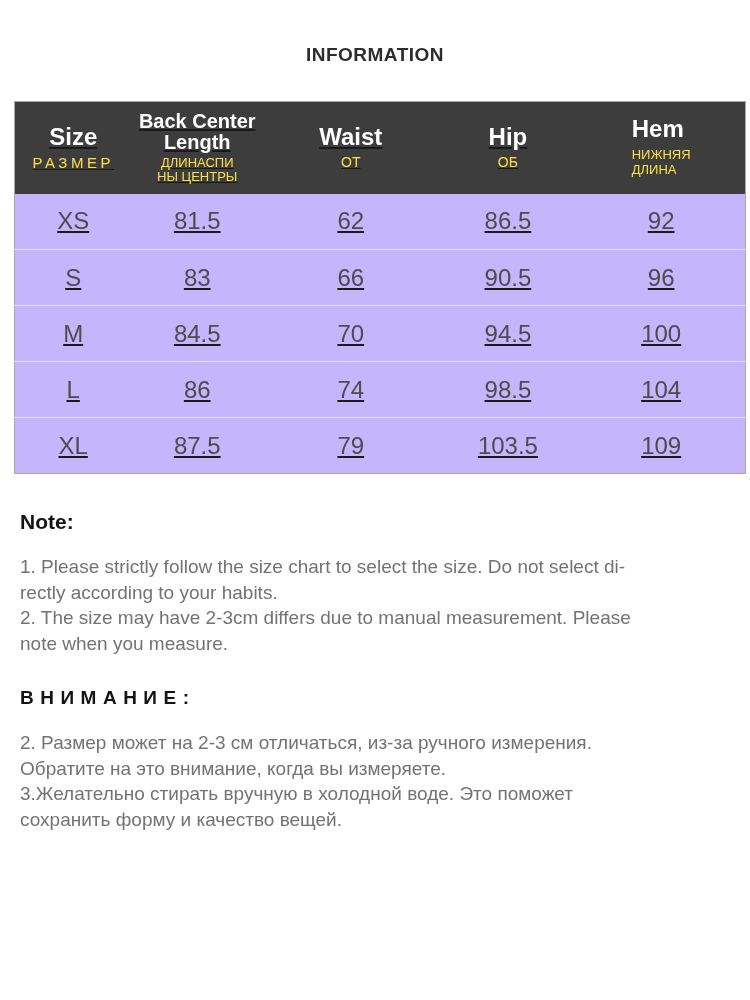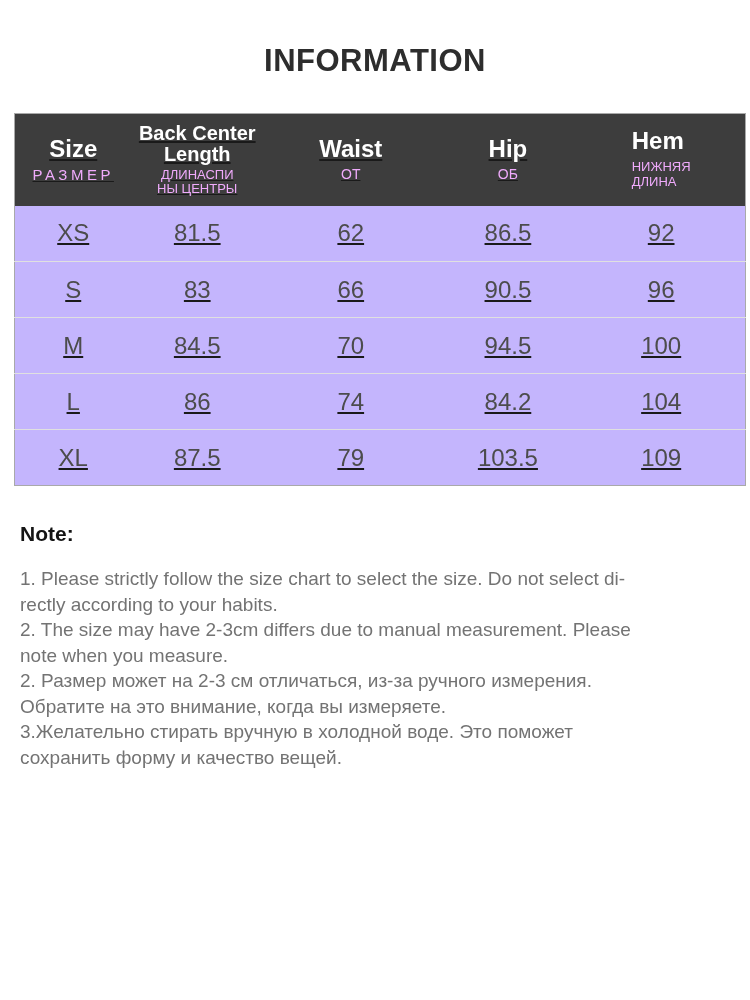--- a/index.html
+++ b/index.html
@@ -10,21 +10,21 @@
     background: #ffffff;
     font-family: "Liberation Sans", sans-serif;
     color: #1a1a1a;
     overflow: hidden;
   }
 
   .page-title {
     margin: 0;
     padding-top: 45px;
     text-align: center;
-    font-size: 31px;
+    font-size: 19px;
     line-height: 1;
     font-weight: 700;
     letter-spacing: 0.5px;
     color: #2d2d2d;
   }
 
   table.size-chart {
     width: 732px;
     margin: 37px 20px 0 14px;
     border-collapse: collapse;
@@ -48,21 +48,21 @@
     line-height: 24px;
     white-space: pre-line;
   }
   .col-bcl .h-en { font-size: 20px; line-height: 21px; }
   .h-ru {
     margin-top: 6px;
     font-size: 14px;
     line-height: 15px;
     font-weight: 400;
     white-space: pre-line;
-    color: #f0abfc;
+    color: #fde047;
   }
   .col-size .h-ru { font-size: 15px; letter-spacing: 3.5px; }
   .col-bcl  .h-ru { font-size: 13px; line-height: 14px; margin-top: 3px; }
   .col-hem  .h-ru { font-size: 13px; line-height: 15px; }
   .hem-block { display: inline-block; text-align: left; }
 
   tbody td {
     height: 56px;
     text-align: center;
     vertical-align: middle;
@@ -157,37 +157,38 @@
       <td>M</td>
       <td>84.5</td>
       <td>70</td>
       <td>94.5</td>
       <td>100</td>
     </tr>
     <tr>
       <td>L</td>
       <td>86</td>
       <td>74</td>
-      <td>84.2</td>
+      <td>98.5</td>
       <td>104</td>
     </tr>
     <tr>
       <td>XL</td>
       <td>87.5</td>
       <td>79</td>
       <td>103.5</td>
       <td>109</td>
     </tr>
   </tbody>
 </table>
 
 <div class="content">
   <h2 class="note-heading">Note:</h2>
   <p class="para">1. Please strictly follow the size chart  to select the size. Do not select di-
 rectly according to your habits.</p>
   <p class="para">2. The size may have 2-3cm differs due to manual measurement. Please
 note when you measure.</p>
 
+  <h2 class="attention-heading">ВНИМАНИЕ:</h2>
   <p class="para">2. Размер может на 2-3 см отличаться, из-за ручного измерения.
 Обратите на это внимание, когда вы измеряете.</p>
   <p class="para">3.Желательно стирать вручную в холодной воде. Это поможет
 сохранить форму и качество вещей.</p>
 </div>
 
 </body></html>

